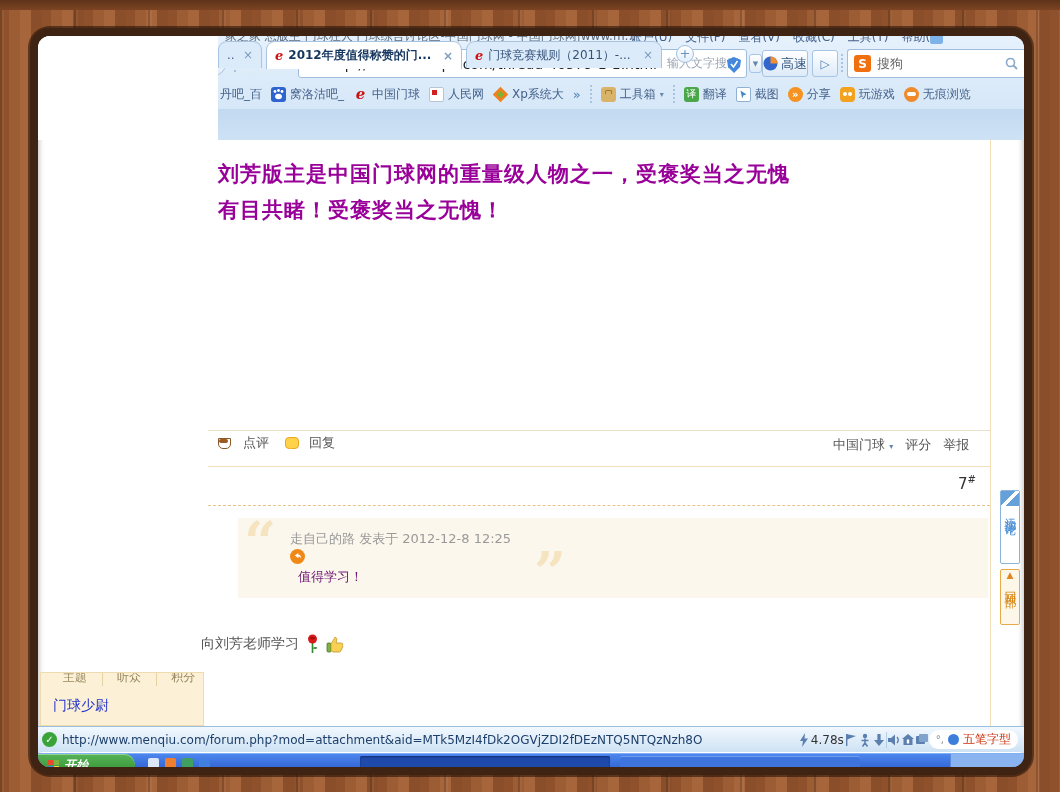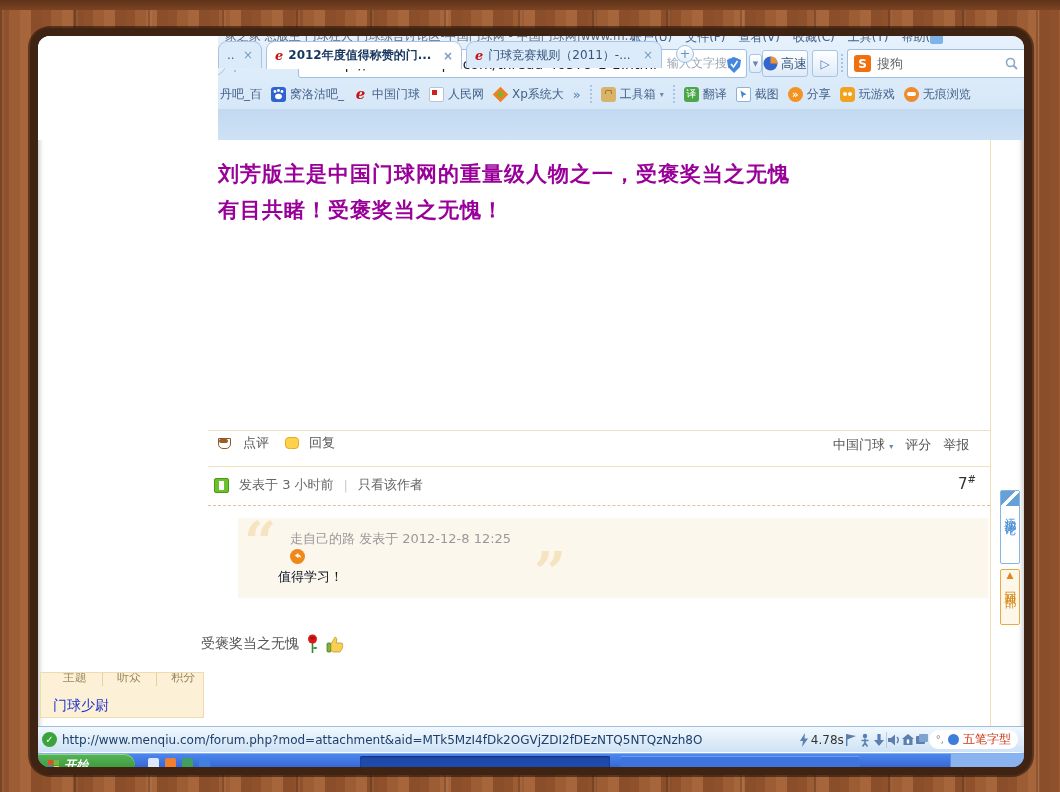--- a/index.html
+++ b/index.html
@@ -108,25 +108,25 @@
   .pipe { color:#ccc; }
   .floor { left:920px; top:438px; color:#333; font-size:15px; }
   .floor sup { font-size:10px; }
   .dashed { left:170px; top:469px; width:782px; border-top:1px dashed #e7c389; }
 
   .quote { left:200px; top:482px; width:750px; height:80px; background:#fcf7ed; }
   .qmark { font-family:"DejaVu Serif",serif; font-weight:bold; font-size:56px; color:#f6e3c0; line-height:1; }
   .qheader { left:52px; top:12px; font-size:13px; color:#999; }
   .qreply { left:52px; top:31px; width:15px; height:15px; background:#f08818; border-radius:50%;
     color:#fff; font-size:9px; display:flex; align-items:center; justify-content:center; }
-  .qbody { left:40px; top:50px; font-size:13px; color:#0f172a; }
+  .qbody { left:60px; top:50px; font-size:13px; color:#701a75; }
 
   .sig-row { left:163px; top:598px; display:flex; align-items:center; gap:6px; font-size:14px; color:#555; }
 
-  .user-panel { left:2px; top:636px; width:164px; height:46px; background:#fcf1d7; border:1px solid #eedcb0; overflow:hidden; }
+  .user-panel { left:2px; top:636px; width:164px; height:54px; background:#fcf1d7; border:1px solid #eedcb0; overflow:hidden; }
   .stats { position:absolute; left:0; top:-4px; width:100%; display:flex; justify-content:space-around;
     font-size:12px; color:#97875f; }
   .stats span { border-left:1px solid #e3d3a4; padding-left:14px; }
   .stats span:first-child { border-left:none; }
   .rank { position:absolute; left:12px; top:24px; font-size:14px; color:#2233cc; }
 
   
   .widget { width:20px; text-align:center; }
   .add-comment { left:962px; top:454px; height:74px; border:1px solid #88b4dd; background:#fff; border-radius:2px; }
   .pencil-block { width:18px; height:15px; background:#66a0d8;
@@ -311,45 +311,39 @@
         <span>
           <span>中国门球</span>
           <span class="mini-caret">▾</span>
         </span>
         <span>评分</span>
         <span>举报</span>
       </div>
 
       <div class="abs hline" style="top:430px; background:#f3e0bd;"></div>
 
-      <div class="abs author-row">
-        <span class="post-icon"></span>
-        <span>发表于 3 小时前</span>
-        <span class="pipe">|</span>
-        <span>只看该作者</span>
-      </div>
       <div class="abs floor">
         <span>7</span><sup>#</sup>
       </div>
       <div class="abs dashed"></div>
 
       <div class="abs quote">
         <span class="abs qmark" style="left:6px; top:-4px;">“</span>
         <div class="abs qheader">走自己的路 发表于 2012-12-8 12:25</div>
         <div class="abs qreply">
           <svg width="9" height="9" viewBox="0 0 10 10">
               <path d="M6 1 L2 4 L6 7 L6 5 C8 5 9 6.5 9 8 C9.5 4.5 8 3 6 3 Z" fill="#fff"></path>
             </svg>
         </div>
         <div class="abs qbody">值得学习！</div>
         <span class="abs qmark" style="left:296px; top:26px;">”</span>
       </div>
 
       <div class="abs sig-row">
-        <span>受褒奖当之无愧</span>
+        <span>向刘芳老师学习</span>
         <svg width="15" height="20" viewBox="0 0 15 20">
           <line x1="7.5" y1="9" x2="7.5" y2="19" stroke="#2e8b2e" stroke-width="1.6"></line>
           <path d="M7.5 14 Q11 12 12.5 14 Q10 16 7.5 14" fill="#2e8b2e"></path>
           <circle cx="7.5" cy="5" r="4.5" fill="#d81a1a"></circle>
           <path d="M4.5 4 Q7.5 1.5 10.5 4 Q7.5 7 4.5 4" fill="#a80f0f"></path>
         </svg>
         <svg width="18" height="18" viewBox="0 0 18 18">
           <rect x="1" y="8" width="4" height="9" rx="1" fill="#7cb342" stroke="#4a7a1e" stroke-width="0.8"></rect>
           <path d="M5 9 L8 4 Q8.5 1.5 10 2.5 Q11.5 3.5 10.5 6 L10 8 L15.5 8 Q17.5 8.5 16.5 10.5 Q17.5 12 16 13 Q16.5 14.5 15 15 Q15 16.8 13.5 17 L7 17 L5 15.5 Z" fill="#f7d154" stroke="#c8962a" stroke-width="0.8"></path>
         </svg>

